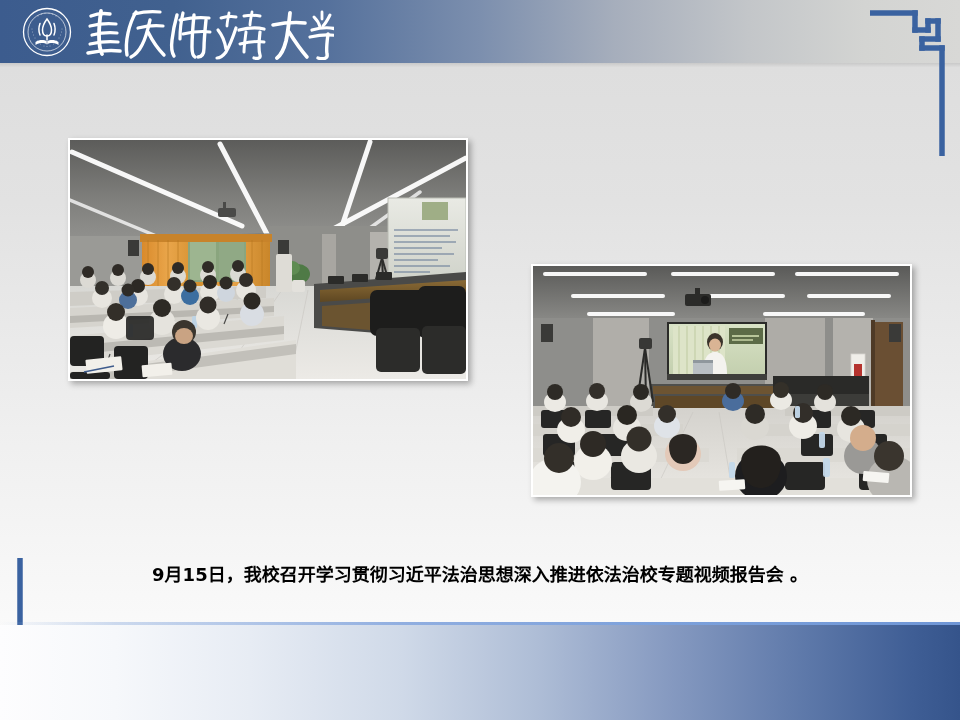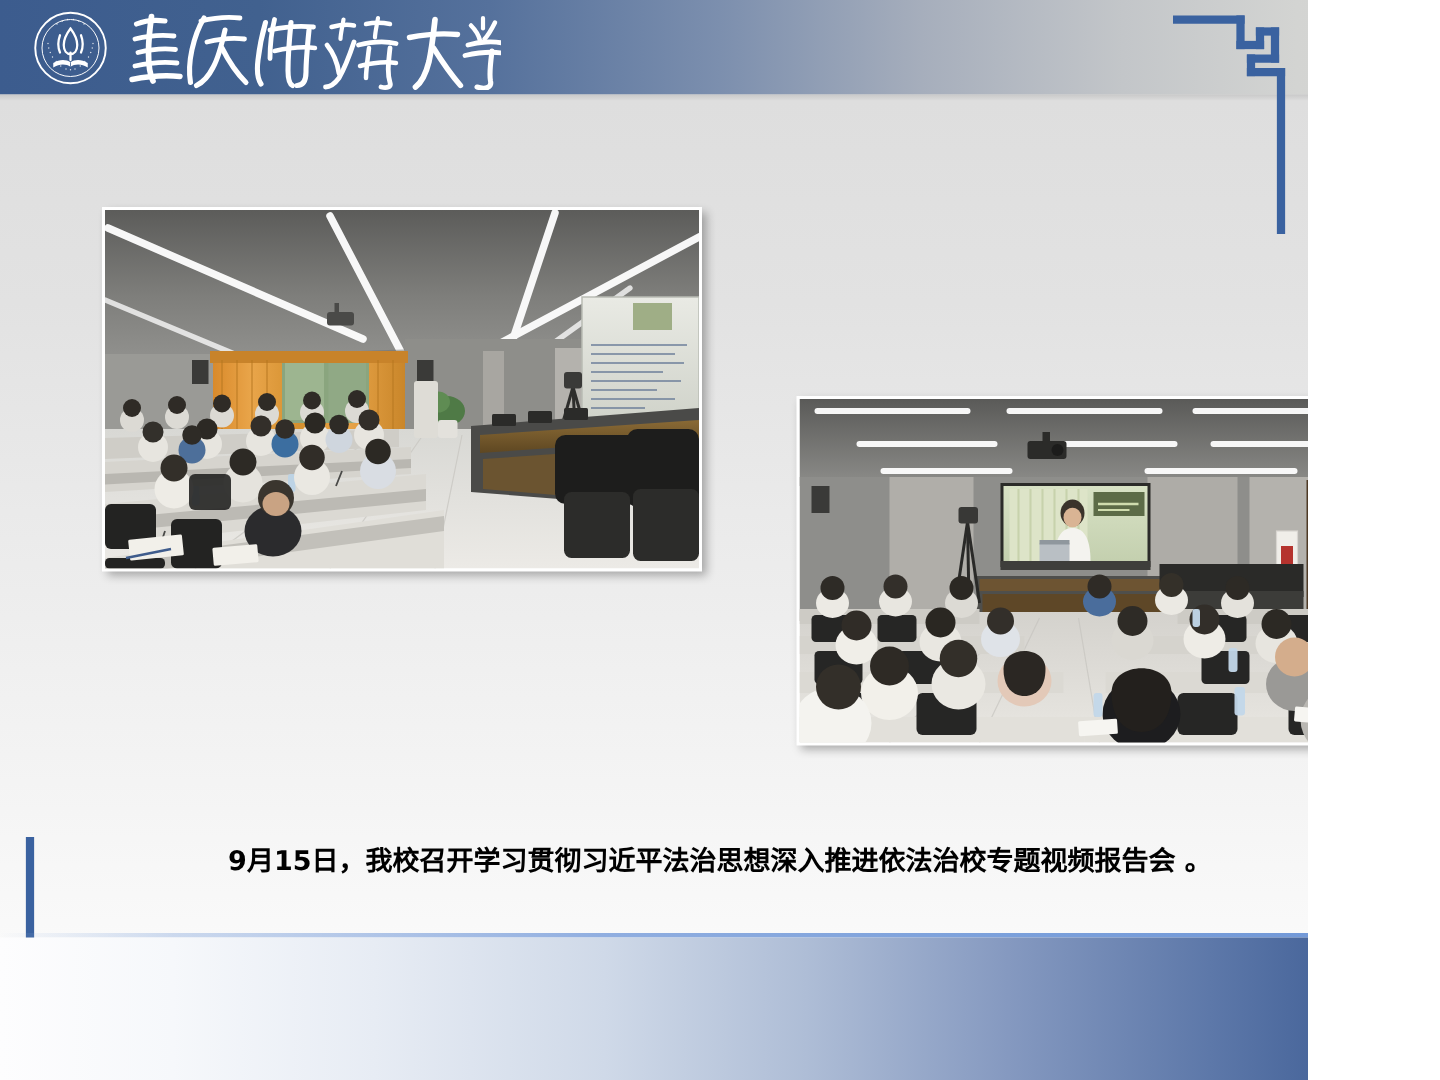--- a/index.html
+++ b/index.html
@@ -11,25 +11,24 @@
     width: 960px;
     height: 720px;
     overflow: hidden;
     font-family: "DejaVu Sans", "Liberation Sans", sans-serif;
     background: #ffffff;
   }
 
   
   .slide {
     position: relative;
-    width: 832px;
+    width: 960px;
     height: 720px;
     overflow: hidden;
     background: linear-gradient(to bottom, #dcdcdc 0%, #e2e2e2 28%, #f0f0f0 62%, #fafafa 88%, #fcfcfc 100%);
-    padding-left: 40px;
   }
 
   
   .header-band {
     position: absolute;
     left: 0;
     top: 0;
     width: 960px;
     height: 63px;
     background: linear-gradient(to right,

